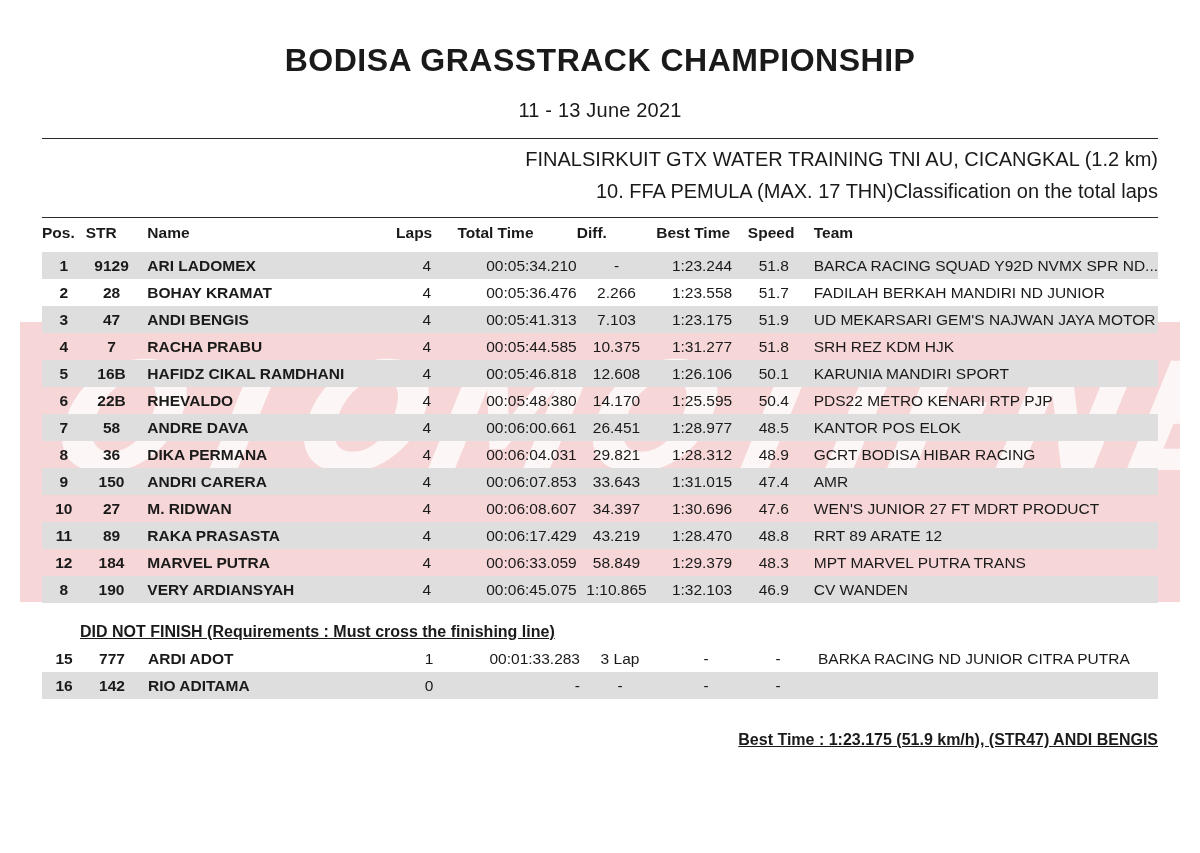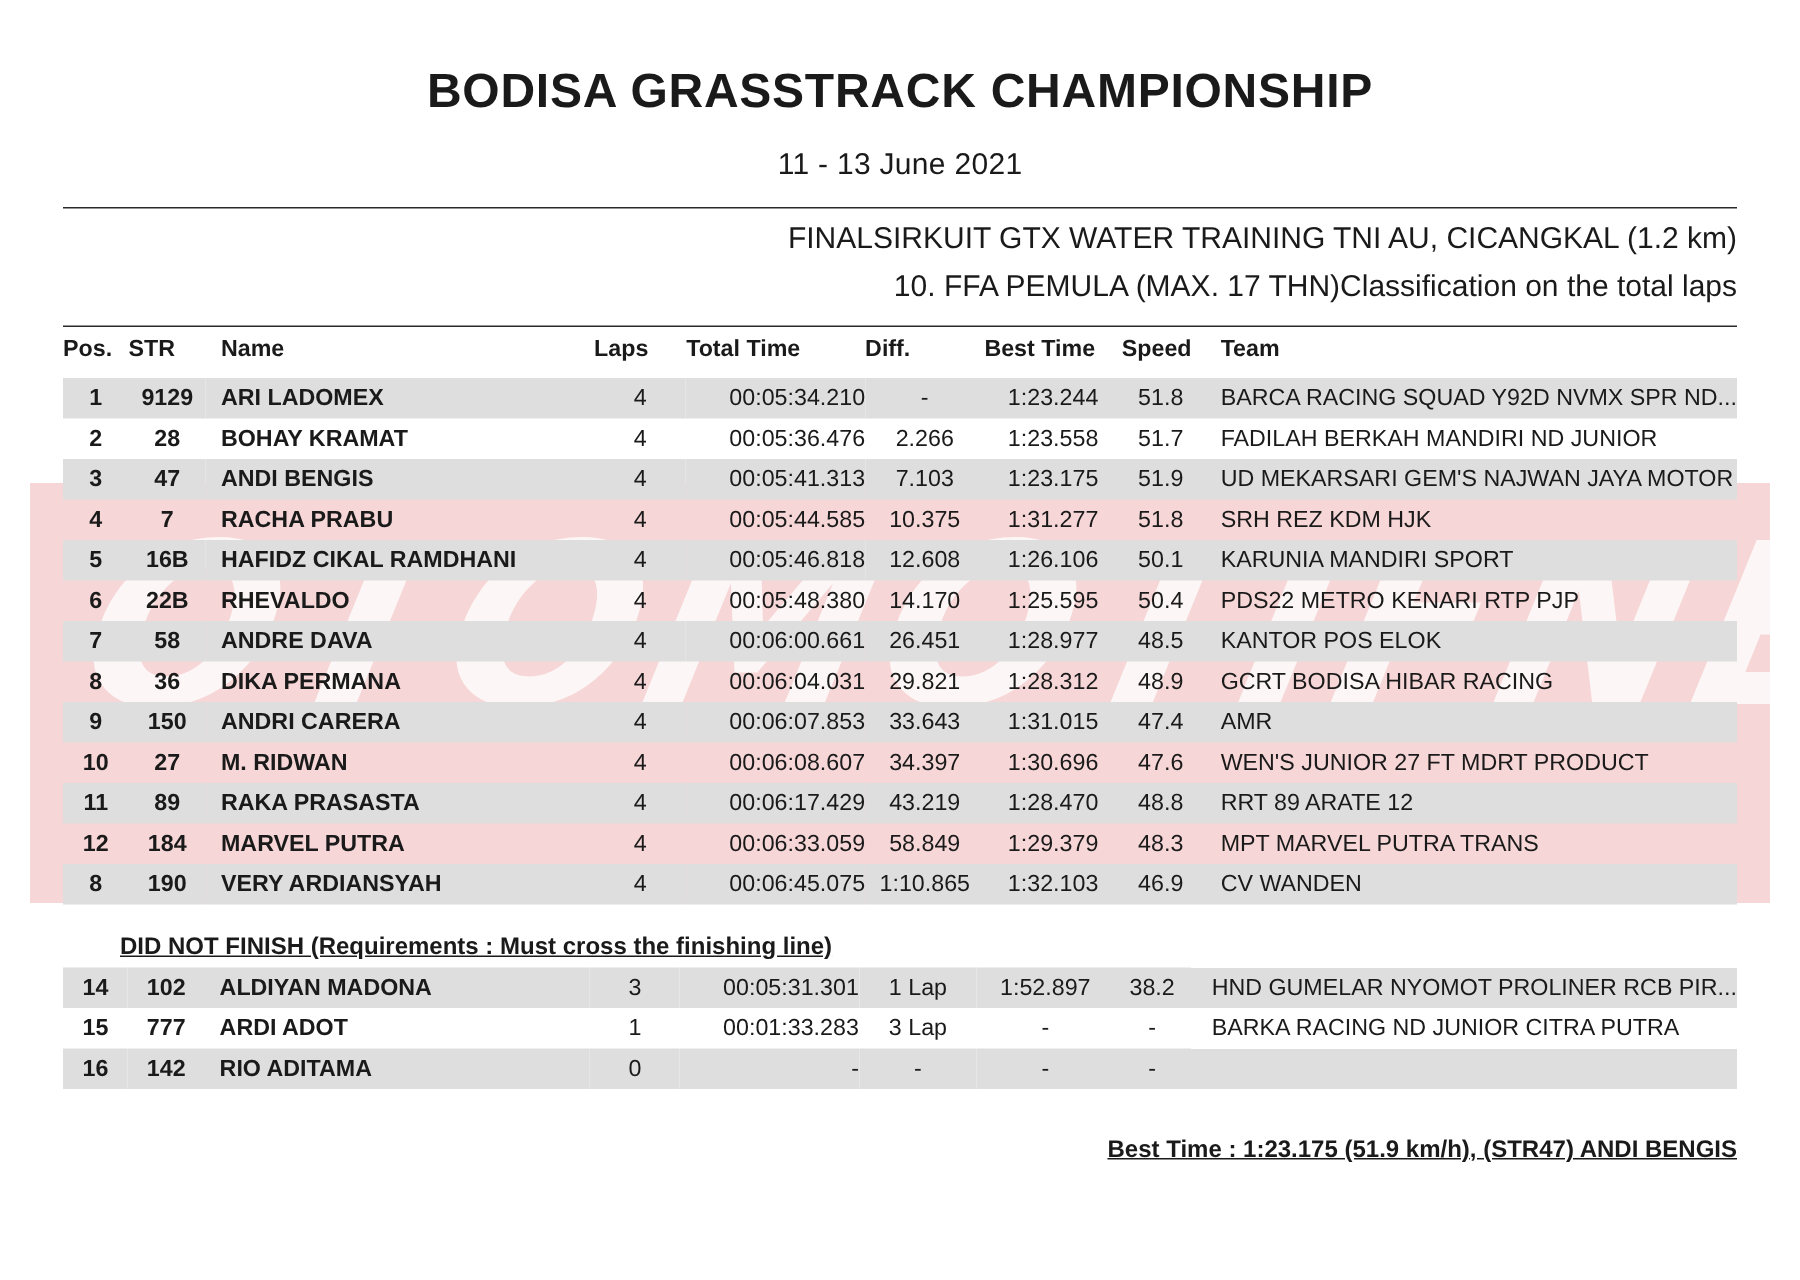--- a/index.html
+++ b/index.html
@@ -356,31 +356,20 @@
             <td class="c-speed">46.9</td>
             <td class="c-team">CV WANDEN</td>
           </tr>
         </tbody>
     </table>
 
     <div class="dnf-head">DID NOT FINISH (Requirements : Must cross the finishing line)</div>
 
     <table class="results">
       <tbody id="dnf-body">
-          <tr class="zebra">
-            <td class="c-pos">14</td>
-            <td class="c-str">102</td>
-            <td class="c-name">ALDIYAN MADONA</td>
-            <td class="c-laps">3</td>
-            <td class="c-time">00:05:31.301</td>
-            <td class="c-diff">1 Lap</td>
-            <td class="c-best">1:52.897</td>
-            <td class="c-speed">38.2</td>
-            <td class="c-team">HND GUMELAR NYOMOT PROLINER RCB PIR...</td>
-          </tr>
           <tr class="plain">
             <td class="c-pos">15</td>
             <td class="c-str">777</td>
             <td class="c-name">ARDI ADOT</td>
             <td class="c-laps">1</td>
             <td class="c-time">00:01:33.283</td>
             <td class="c-diff">3 Lap</td>
             <td class="c-best">-</td>
             <td class="c-speed">-</td>
             <td class="c-team">BARKA RACING ND JUNIOR CITRA PUTRA</td>

